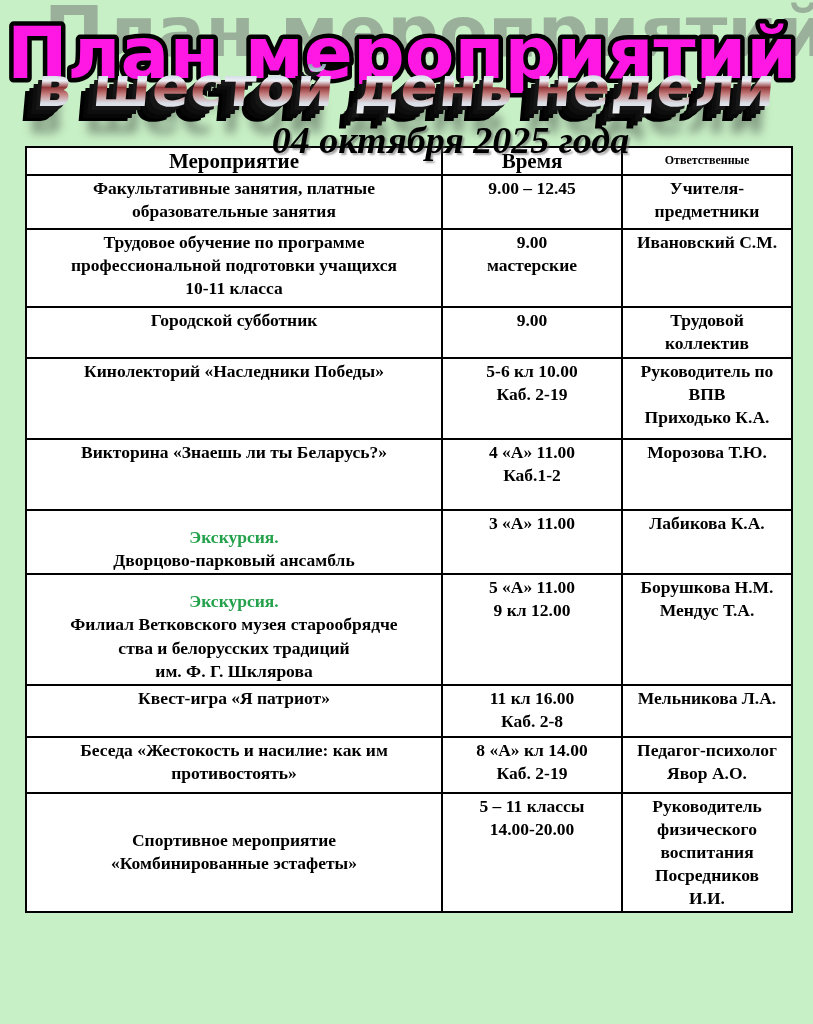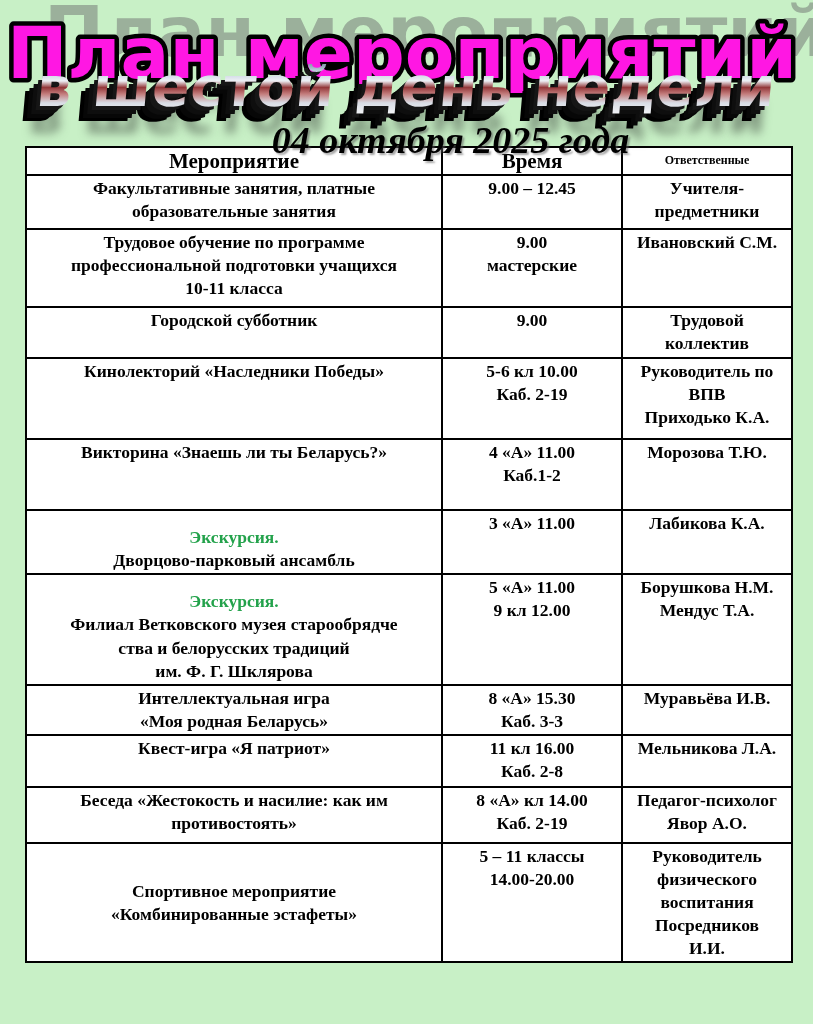--- a/index.html
+++ b/index.html
@@ -148,27 +148,20 @@
       <tr>
         <td class="ev" style="height: 103px;"><span class="green">Экскурсия.</span><span>Филиал Ветковского музея старообрядче
 ства и белорусских традиций
 им. Ф. Г. Шклярова</span></td>
         <td class="time"><span>5 «А» 11.00
 9 кл 12.00</span></td>
         <td class="resp"><span>Борушкова Н.М.
 Мендус Т.А.</span></td>
       </tr>
       <tr>
-        <td class="ev" style="height: 43px;"><span>Интеллектуальная игра
-«Моя родная Беларусь»</span></td>
-        <td class="time"><span>8 «А» 15.30
-Каб. 3-3</span></td>
-        <td class="resp"><span>Муравьёва И.В.</span></td>
-      </tr>
-      <tr>
         <td class="ev" style="height: 48px;"><span>Квест-игра «Я патриот»</span></td>
         <td class="time"><span>11 кл 16.00
 Каб. 2-8</span></td>
         <td class="resp"><span>Мельникова Л.А.</span></td>
       </tr>
       <tr>
         <td class="ev" style="height: 52px;"><span>Беседа «Жестокость и насилие: как им
 противостоять»</span></td>
         <td class="time"><span>8 «А» кл 14.00
 Каб. 2-19</span></td>

